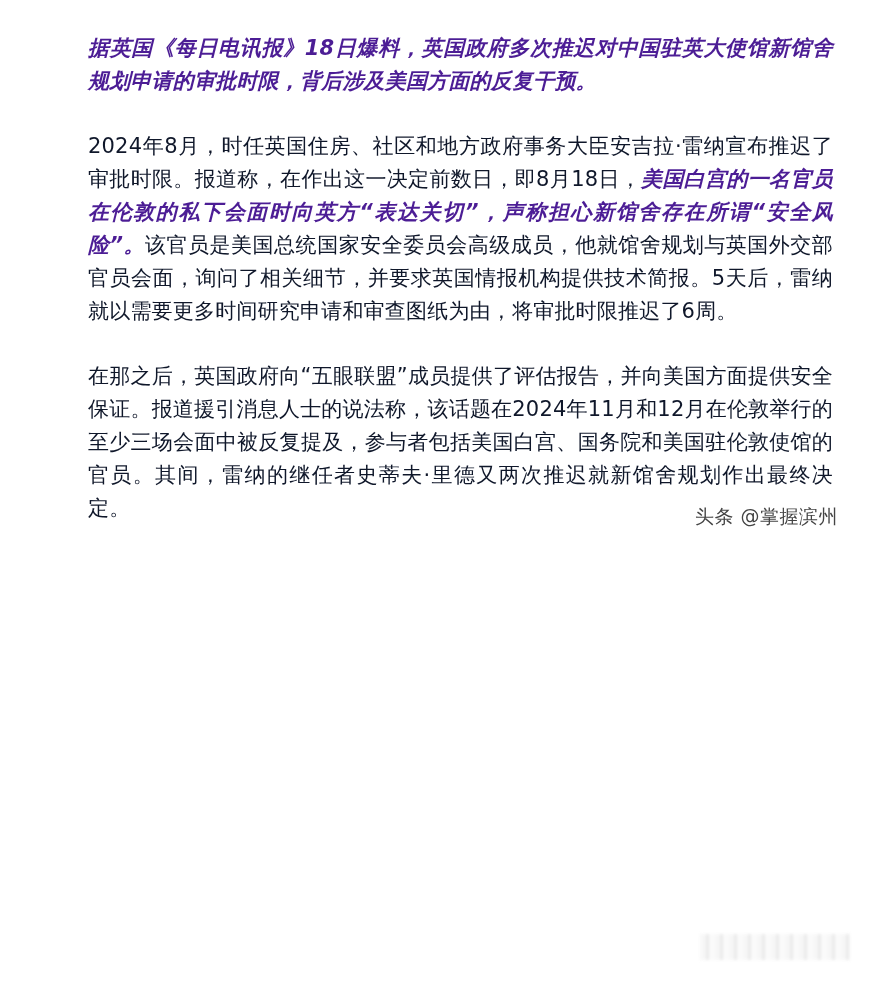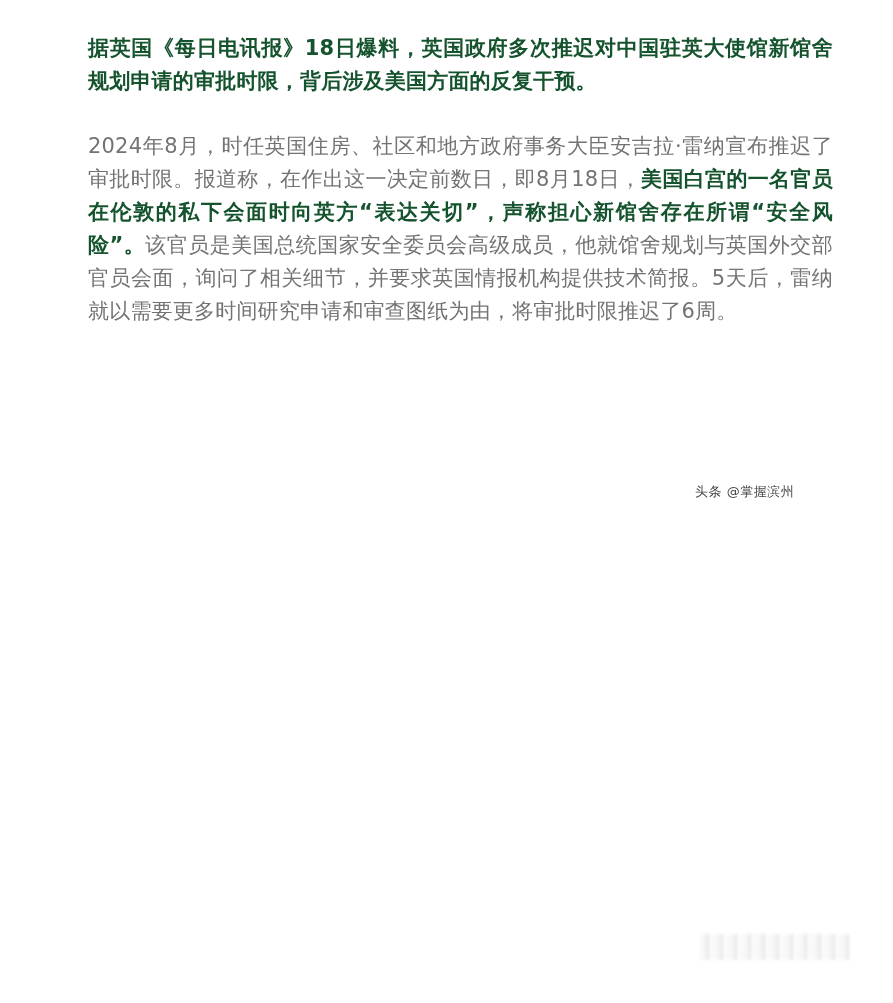--- a/index.html
+++ b/index.html
@@ -20,27 +20,27 @@
       font-size: 21px;
       line-height: 33px;
       letter-spacing: 0.2px;
     }
     .block-a { left: 88px; top: 32px; width: 745px; }
     .block-b { left: 84px; top: 648px; width: 760px; }
     p {
       margin: 0 0 32px 0;
       text-align: justify;
     }
-    .b { font-weight: bold; color: #14532d; }
-    .n { color: #737373; }
+    .b { font-weight: bold; color: #4c1d95; font-style: italic; }
+    .n { color: #0f172a; }
     .watermark {
       position: absolute;
       left: 695px;
-      top: 483px;
-      font-size: 13px;
+      top: 504px;
+      font-size: 19px;
       color: #444444;
       letter-spacing: 0.5px;
     }
     .blur-mark {
       position: absolute;
       left: 700px;
       top: 934px;
       width: 150px;
       height: 26px;
       background: repeating-linear-gradient(90deg, #f6f6f6 0 6px, #e4e4e4 6px 9px, #fafafa 9px 14px);
@@ -51,20 +51,23 @@
 </head>
 <body>
 
 <div class="block block-a">
   <p>
     <span class="b">据英国《每日电讯报》18日爆料，英国政府多次推迟对中国驻英大使馆新馆舍规划申请的审批时限，背后涉及美国方面的反复干预。</span>
   </p>
   <p>
     <span class="n">2024年8月，时任英国住房、社区和地方政府事务大臣安吉拉·雷纳宣布推迟了审批时限。报道称，在作出这一决定前数日，即8月18日，</span><span class="b">美国白宫的一名官员在伦敦的私下会面时向英方“表达关切”，声称担心新馆舍存在所谓“安全风险”。</span><span class="n">该官员是美国总统国家安全委员会高级成员，他就馆舍规划与英国外交部官员会面，询问了相关细节，并要求英国情报机构提供技术简报。5天后，雷纳就以需要更多时间研究申请和审查图纸为由，将审批时限推迟了6周。</span>
   </p>
+  <p>
+    <span class="n">在那之后，英国政府向“五眼联盟”成员提供了评估报告，并向美国方面提供安全保证。报道援引消息人士的说法称，该话题在2024年11月和12月在伦敦举行的至少三场会面中被反复提及，参与者包括美国白宫、国务院和美国驻伦敦使馆的官员。其间，雷纳的继任者史蒂夫·里德又两次推迟就新馆舍规划作出最终决定。</span>
+  </p>
 </div>
 
 <div class="watermark">头条 @掌握滨州</div>
 
 <div class="block block-b">
 </div>
 
 <div class="blur-mark"></div>
 
 </body></html>

